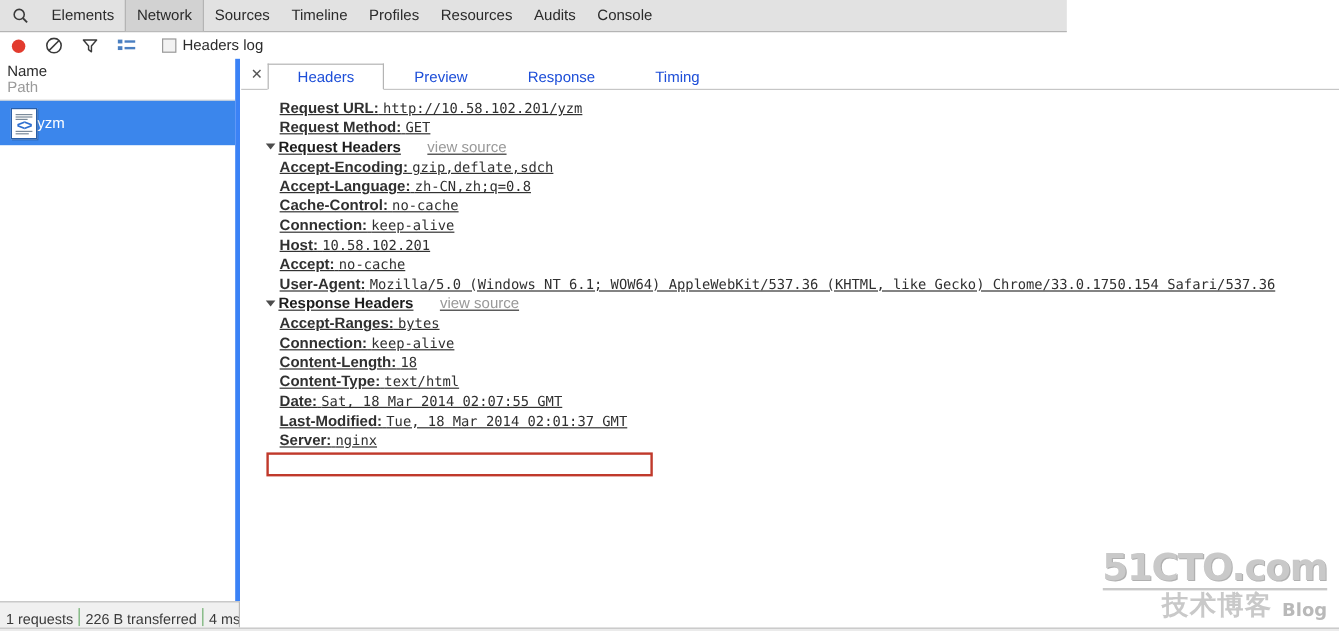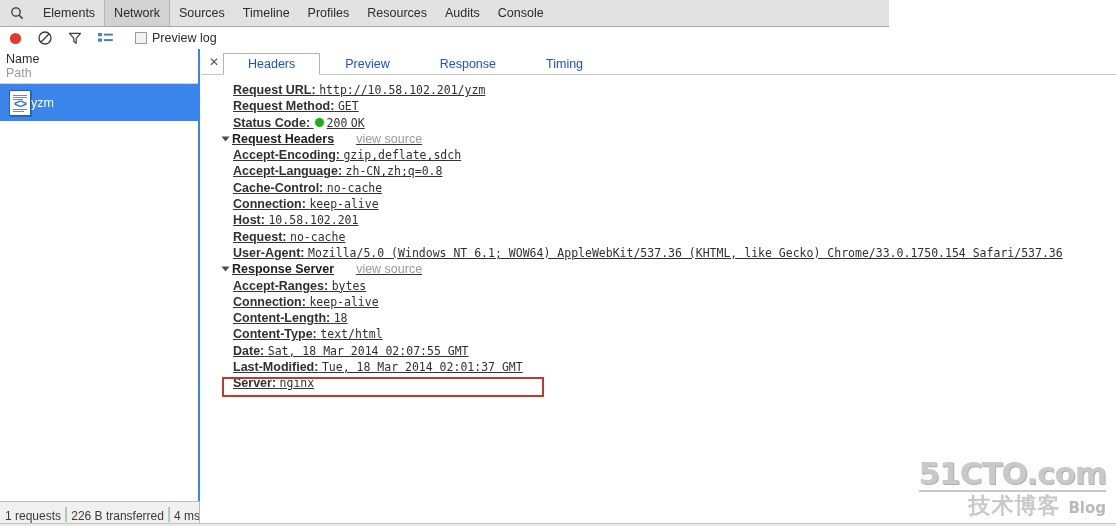--- a/index.html
+++ b/index.html
@@ -91,21 +91,21 @@
     color: #2b2b2b;
   }
 
   
   .left-pane {
     position: absolute;
     left: 0; top: 49px;
     width: 200px;
     height: 452px;
     background: #ffffff;
-    border-right: 2px solid #3b82f6;
+    border-right: 4px solid #3b82f6;
     box-sizing: border-box;
     overflow: hidden;
   }
   .col-head {
     padding: 3px 0 0 6px;
     line-height: 14px;
   }
   .col-head .name {
     font-size: 12.5px;
     color: #2b2b2b;
@@ -418,21 +418,21 @@
     <div class="tb-btn">
       <svg width="15" height="13" viewBox="0 0 15 13" aria-hidden="true">
         <rect x="0" y="1" width="4" height="3.2" fill="#4a7fc1"></rect>
         <rect x="5.8" y="1.6" width="9" height="2" fill="#4a7fc1"></rect>
         <rect x="0" y="6.5" width="4" height="3.2" fill="#4a7fc1"></rect>
         <rect x="5.8" y="7.1" width="9" height="2" fill="#4a7fc1"></rect>
       </svg>
     </div>
     <div class="preserve-box">
       <span class="chk"></span>
-      <span class="preserve-label">Preview log</span>
+      <span class="preserve-label">Headers log</span>
     </div>
   </div>
 
   <div class="left-pane">
     <div class="col-head">
       <span class="name">Name</span>
       <span class="path">Path</span>
     </div>
     <div class="list-sep"></div>
     <div class="row-item">
@@ -471,25 +471,20 @@
     <div class="headers-body">
 
       <div class="hrow">
         <span class="hkey">Request URL:</span>
         <span class="hval">http://10.58.102.201/yzm</span>
       </div>
       <div class="hrow">
         <span class="hkey">Request Method:</span>
         <span class="hval">GET</span>
       </div>
-      <div class="hrow">
-        <span class="hkey">Status Code:</span>
-        <span class="green-dot"></span><span class="hval">200</span>
-        <span class="hval">OK</span>
-      </div>
 
       <div class="section-head">
         <span class="tri"></span><span class="section-title">Request Headers</span><span class="view-source">view source</span>
       </div>
       <div class="hrow">
         <span class="hkey">Accept-Encoding:</span>
         <span class="hval">gzip,deflate,sdch</span>
       </div>
       <div class="hrow">
         <span class="hkey">Accept-Language:</span>
@@ -501,30 +496,30 @@
       </div>
       <div class="hrow">
         <span class="hkey">Connection:</span>
         <span class="hval">keep-alive</span>
       </div>
       <div class="hrow">
         <span class="hkey">Host:</span>
         <span class="hval">10.58.102.201</span>
       </div>
       <div class="hrow">
-        <span class="hkey">Request:</span>
+        <span class="hkey">Accept:</span>
         <span class="hval">no-cache</span>
       </div>
       <div class="hrow">
         <span class="hkey">User-Agent:</span>
         <span class="hval">Mozilla/5.0 (Windows NT 6.1; WOW64) AppleWebKit/537.36 (KHTML, like Gecko) Chrome/33.0.1750.154 Safari/537.36</span>
       </div>
 
       <div class="section-head">
-        <span class="tri"></span><span class="section-title">Response Server</span><span class="view-source">view source</span>
+        <span class="tri"></span><span class="section-title">Response Headers</span><span class="view-source">view source</span>
       </div>
       <div class="hrow">
         <span class="hkey">Accept-Ranges:</span>
         <span class="hval">bytes</span>
       </div>
       <div class="hrow">
         <span class="hkey">Connection:</span>
         <span class="hval">keep-alive</span>
       </div>
       <div class="hrow">

